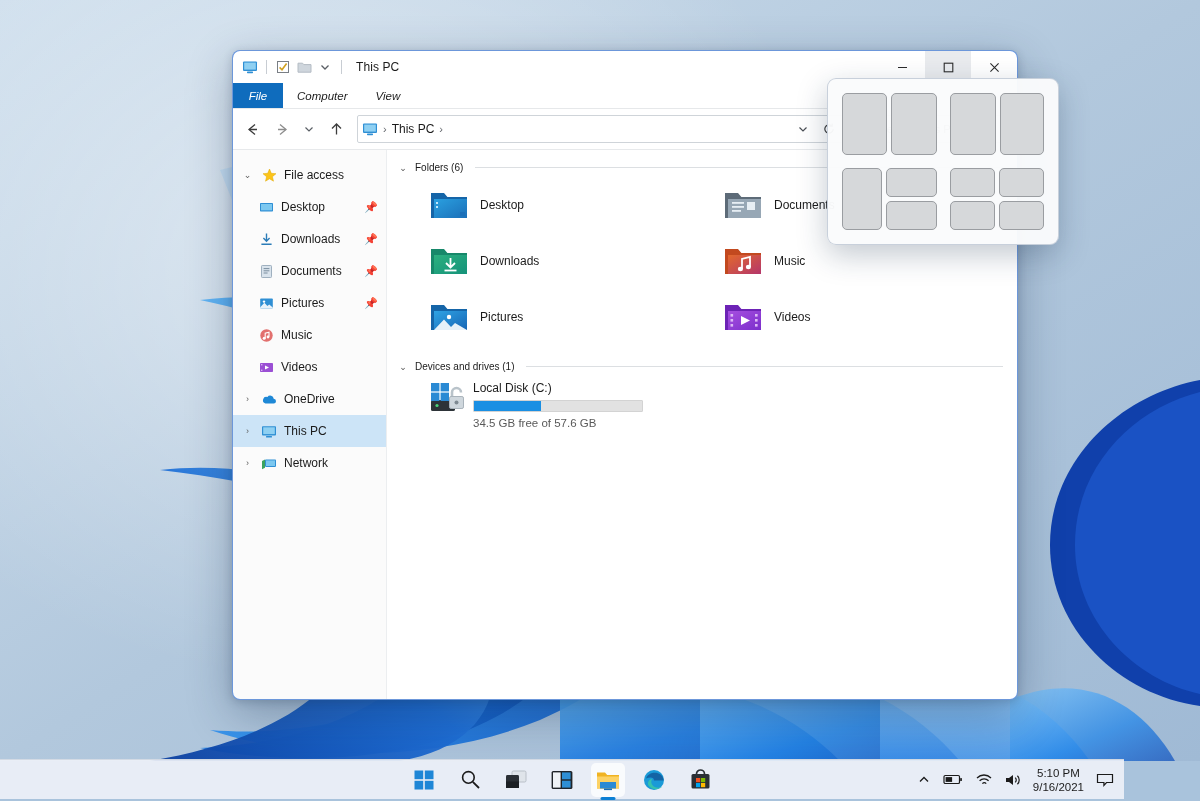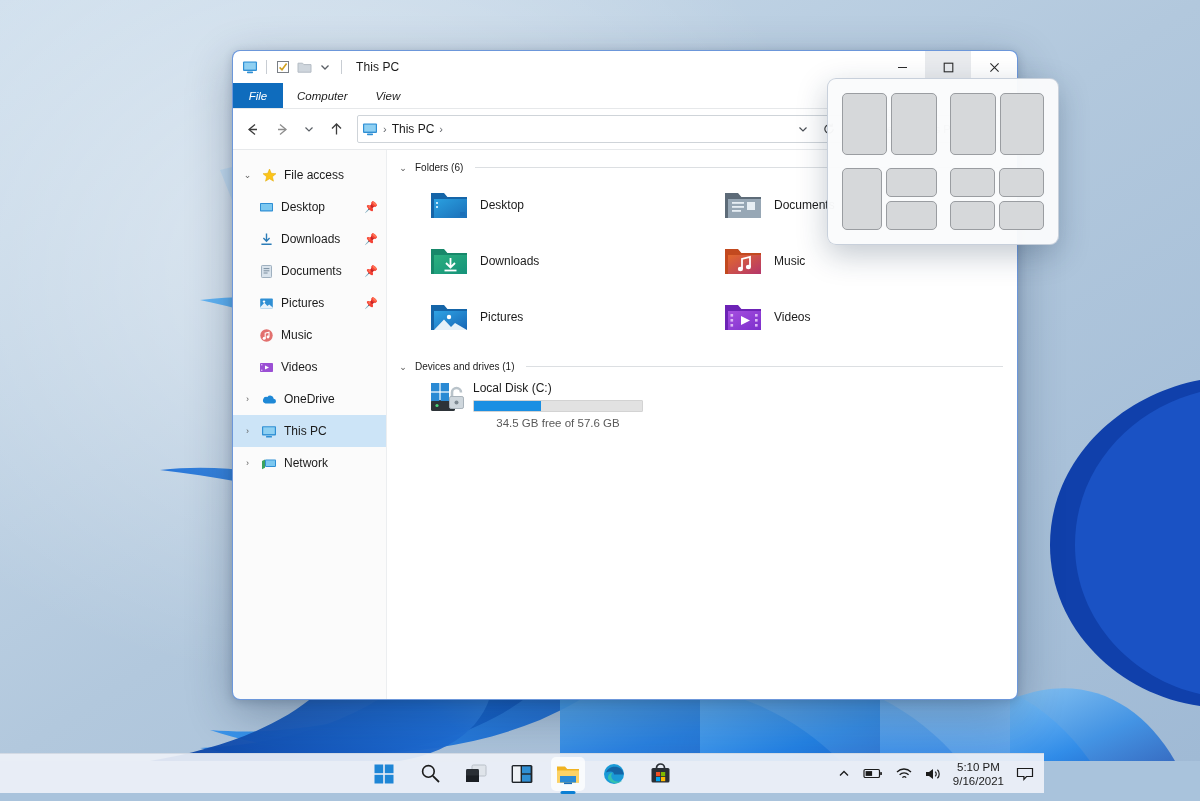--- a/index.html
+++ b/index.html
@@ -131,41 +131,41 @@
 
   .drive-row { display: flex; padding-left: 32px; margin-top: 8px; }
   .drive-icon { width: 44px; height: 38px; flex: 0 0 44px; }
   .drive-info { padding-top: 1px; }
   .drive-name { font-size: 12px; color: #1b1b1b; margin-bottom: 5px; }
   .bar-outer {
     width: 170px; height: 12px; background: #e2e2e2; border: 1px solid #d3d3d3;
     border-radius: 1px; overflow: hidden;
   }
   .bar-inner { height: 100%; background: #1a8fe3; }
-  .drive-sub { font-size: 11.5px; color: #5a5a5a; margin-top: 5px; text-align: center; }
+  .drive-sub { font-size: 11.5px; color: #5a5a5a; margin-top: 5px; }
 
   
   #snapflyout {
     position: absolute; left: 827px; top: 78px; width: 232px; height: 167px;
     background: rgba(250,251,252,.97);
     border: 1px solid rgba(180,190,205,.7);
     border-radius: 9px;
     box-shadow: 0 10px 30px rgba(25,45,75,.26);
     display: grid; grid-template-columns: 1fr 1fr; grid-template-rows: 1fr 1fr;
     padding: 12px; gap: 9px;
   }
   .layout-opt { display: flex; gap: 4px; border-radius: 5px; padding: 2px; }
   .lz {
     background: #d6d8da; border: 1.4px solid #9a9da1; border-radius: 5px;
   }
   .lz-col { display: flex; flex-direction: column; gap: 4px; }
 
   
   #taskbar {
-    position: absolute; left: 0; bottom: 8px; width: 1044px; height: 40px;
+    position: absolute; left: 0; bottom: 2px; width: 1124px; height: 40px;
     background: rgba(238,241,247,.92);
     border-top: 1px solid rgba(205,213,224,.8);
     display: flex; align-items: center;
   }
   .tb-center {
     position: absolute; left: 0; right: 0; display: flex; justify-content: center;
     gap: 12px; align-items: center;
   }
   .tbicon {
     width: 34px; height: 34px; display: flex; align-items: center; justify-content: center;

